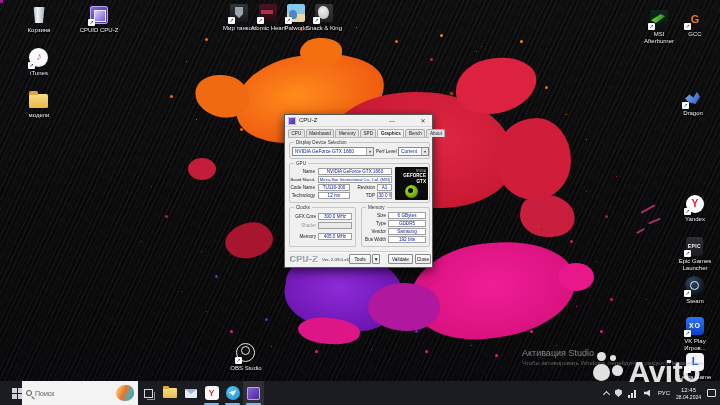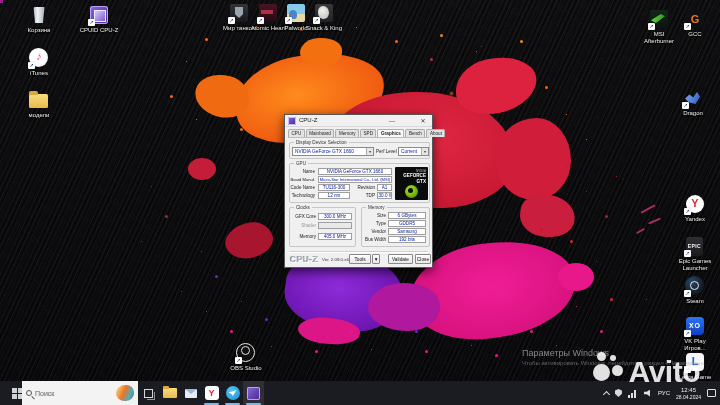--- a/index.html
+++ b/index.html
@@ -273,21 +273,21 @@
     <div class="cap" style="margin-top:-2px;">Center</div>
   </div>
   <div class="dicon" style="left:219px;top:343px;">
     <div class="glyph sc">
         <div class="g-obs"></div>
       </div>
     <div class="cap">OBS Studio</div>
   </div>
 
   <div class="activation">
-    <div class="t1">Параметры Windows</div>
+    <div class="t1">Активация Studio</div>
     <div class="t2">Чтобы активировать Windows, перейдите в раздел «Параметры».</div>
   </div>
 
   <div class="avito">
     <div class="av-logo">
       <i style="left:4px;top:0;width:9px;height:9px;"></i>
       <i style="left:17px;top:3px;width:6px;height:6px;"></i>
       <i style="left:0;top:12px;width:17px;height:17px;"></i>
       <i style="left:19px;top:13px;width:11px;height:11px;"></i>
     </div>

